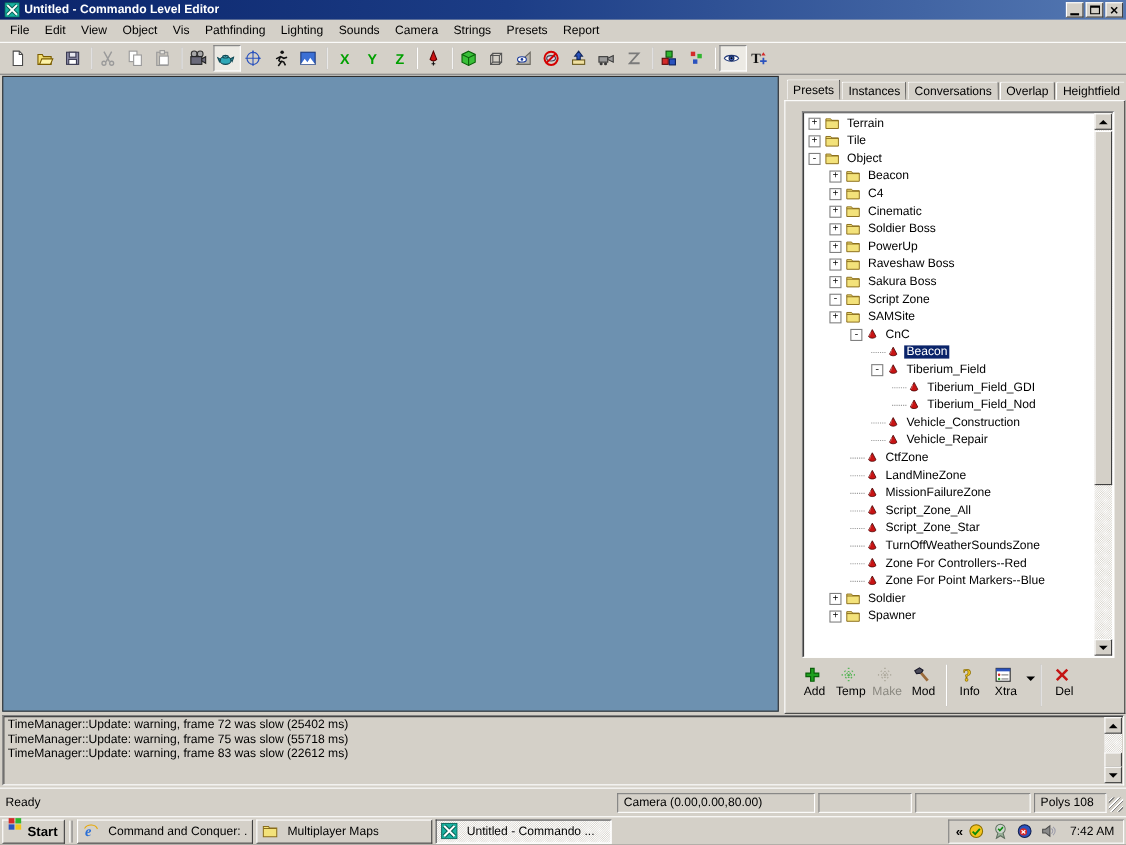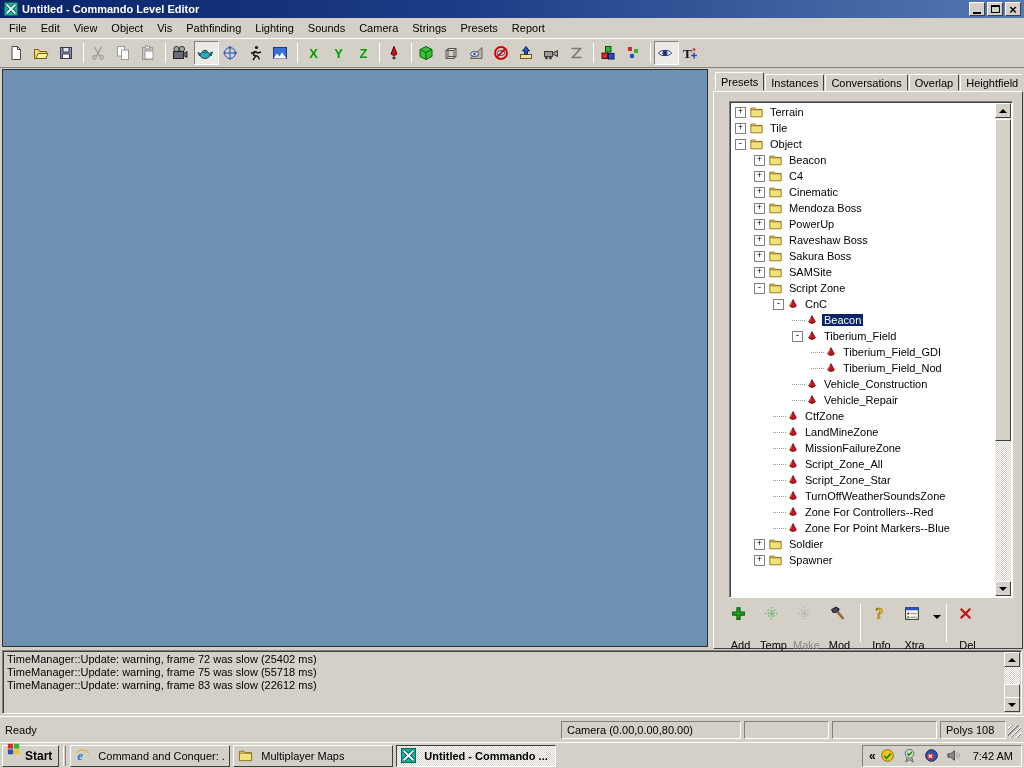--- a/index.html
+++ b/index.html
@@ -68,21 +68,21 @@
   .vscroll{position:absolute;top:1px;right:1px;bottom:1px;width:16px}
   .sb-btn{position:absolute;left:0;width:16px;height:15px;background:#d4d0c8;border:1px solid;
     border-color:#fff #404040 #404040 #fff;display:flex;align-items:center;justify-content:center}
   .sb-thumb{position:absolute;left:0;width:16px;background:#d4d0c8;border:1px solid;border-color:#fff #404040 #404040 #fff}
   .tri-up{width:0;height:0;border:4px solid transparent;border-bottom:4px solid #000;margin-top:-4px}
   .tri-down{width:0;height:0;border:4px solid transparent;border-top:4px solid #000;margin-bottom:-4px}
 
   
   .actions{position:absolute;left:12px;top:534px;height:44px;display:flex;align-items:flex-start;z-index:2}
   .action{width:33px;display:flex;flex-direction:column;align-items:center;padding-top:3px}
-  .action .lbl{margin-top:17px}
+  .action .lbl{margin-top:1px}
   .action.disabled .lbl{color:#8a8880}
   .act-sep{width:1px;height:38px;background:#808080;border-right:1px solid #fff;margin:2px 4px 0;flex:none}
   .dd-btn{width:11px;height:18px;margin-top:6px;display:flex;align-items:center;justify-content:center;flex:none}
 
   
   .logarea{position:absolute;left:2px;top:650px;width:1020px;height:64px;background:#d4d0c8;
     border:1px solid;border-color:#808080 #fff #fff #808080;box-shadow:inset 1px 1px 0 #404040;overflow:hidden}
   .log-lines{position:absolute;left:4px;top:2px;right:28px}
   .log-line{height:13px;line-height:13px;white-space:nowrap}
 
@@ -97,21 +97,21 @@
     background:repeating-linear-gradient(135deg,transparent 0 2px,#fff 2px 3px,#808080 3px 4px)}
 
   
   .taskbar{position:absolute;left:0;top:742px;width:100%;height:26px;background:#d4d0c8;
     border-top:1px solid #fff;display:flex;align-items:center;padding:0 2px}
   .start-btn{height:22px;display:flex;align-items:center;gap:3px;padding:0 6px 0 3px;font-weight:bold;
     font-size:12px;border:1px solid;border-color:#fff #404040 #404040 #fff;background:#d4d0c8;flex:none}
   .tb-divider{width:3px;height:20px;margin:0 4px;border-left:1px solid #fff;border-right:1px solid #808080;flex:none}
   .task{width:160px;height:22px;display:flex;align-items:center;gap:4px;padding:0 4px;margin-right:3px;
     border:1px solid;border-color:#fff #404040 #404040 #fff;background:#d4d0c8;overflow:hidden;white-space:nowrap;flex:none}
-  .task.active{border-color:#404040 #fff #fff #404040;font-weight:bold;background-color:#fff;
+  .task.active{border-color:#404040 #fff #fff #404040;font-weight:normal;background-color:#fff;
     background-image:linear-gradient(45deg,#d4d0c8 25%,transparent 25%,transparent 75%,#d4d0c8 75%),
                      linear-gradient(45deg,#d4d0c8 25%,transparent 25%,transparent 75%,#d4d0c8 75%);
     background-size:2px 2px;background-position:0 0,1px 1px}
   .task-label{overflow:hidden;text-overflow:clip}
   .tray{margin-left:auto;height:22px;display:flex;align-items:center;gap:4px;padding:0 8px 0 6px;
     border:1px solid;border-color:#808080 #fff #fff #808080;flex:none}
   .chevron{font-weight:bold;font-size:12px}
   .tray-time{margin-left:4px}
 </style>
 </head>
@@ -456,21 +456,21 @@
             </div>
             <div class="tree-row">
               <span class="indent" style="width: 22px;"></span>
               <span class="toggle toggle-plus"></span>
               <span class="ticon">
                 <svg viewBox="0 0 16 16" width="15" height="14">
                   <path d="M1.5 13.5v-10h5l1 1.5h7v8.5z" fill="#f3e27a" stroke="#8a6d1a"></path>
                   <path d="M1.5 5.5h13" stroke="#8a6d1a" fill="none"></path>
                 </svg>
               </span>
-              <span class="tlabel">Mendoza Boss</span>
+              <span class="tlabel">Soldier Boss</span>
             </div>
             <div class="tree-row">
               <span class="indent" style="width: 22px;"></span>
               <span class="toggle toggle-plus"></span>
               <span class="ticon">
                 <svg viewBox="0 0 16 16" width="15" height="14">
                   <path d="M1.5 13.5v-10h5l1 1.5h7v8.5z" fill="#f3e27a" stroke="#8a6d1a"></path>
                   <path d="M1.5 5.5h13" stroke="#8a6d1a" fill="none"></path>
                 </svg>
               </span>
@@ -493,39 +493,39 @@
               <span class="ticon">
                 <svg viewBox="0 0 16 16" width="15" height="14">
                   <path d="M1.5 13.5v-10h5l1 1.5h7v8.5z" fill="#f3e27a" stroke="#8a6d1a"></path>
                   <path d="M1.5 5.5h13" stroke="#8a6d1a" fill="none"></path>
                 </svg>
               </span>
               <span class="tlabel">Sakura Boss</span>
             </div>
             <div class="tree-row">
               <span class="indent" style="width: 22px;"></span>
+              <span class="toggle toggle-minus"></span>
+              <span class="ticon">
+                <svg viewBox="0 0 16 16" width="15" height="14">
+                  <path d="M1.5 13.5v-10h5l1 1.5h7v8.5z" fill="#f3e27a" stroke="#8a6d1a"></path>
+                  <path d="M1.5 5.5h13" stroke="#8a6d1a" fill="none"></path>
+                </svg>
+              </span>
+              <span class="tlabel">Script Zone</span>
+            </div>
+            <div class="tree-row">
+              <span class="indent" style="width: 22px;"></span>
               <span class="toggle toggle-plus"></span>
               <span class="ticon">
                 <svg viewBox="0 0 16 16" width="15" height="14">
                   <path d="M1.5 13.5v-10h5l1 1.5h7v8.5z" fill="#f3e27a" stroke="#8a6d1a"></path>
                   <path d="M1.5 5.5h13" stroke="#8a6d1a" fill="none"></path>
                 </svg>
               </span>
               <span class="tlabel">SAMSite</span>
-            </div>
-            <div class="tree-row">
-              <span class="indent" style="width: 22px;"></span>
-              <span class="toggle toggle-minus"></span>
-              <span class="ticon">
-                <svg viewBox="0 0 16 16" width="15" height="14">
-                  <path d="M1.5 13.5v-10h5l1 1.5h7v8.5z" fill="#f3e27a" stroke="#8a6d1a"></path>
-                  <path d="M1.5 5.5h13" stroke="#8a6d1a" fill="none"></path>
-                </svg>
-              </span>
-              <span class="tlabel">Script Zone</span>
             </div>
             <div class="tree-row">
               <span class="indent" style="width: 41px;"></span>
               <span class="toggle toggle-minus"></span>
               <span class="ticon">
                 <svg viewBox="0 0 16 16" width="12" height="13">
                   <path d="M8 1.5l4.5 8.5c-2 2.5-7 2.5-9 0z" fill="#c81414" stroke="#4a0505"></path>
                   <path d="M6.3 4.5C5.4 7.5 5 8.5 4.5 9.5" stroke="#e87a7a" fill="none"></path>
                 </svg>
               </span>

